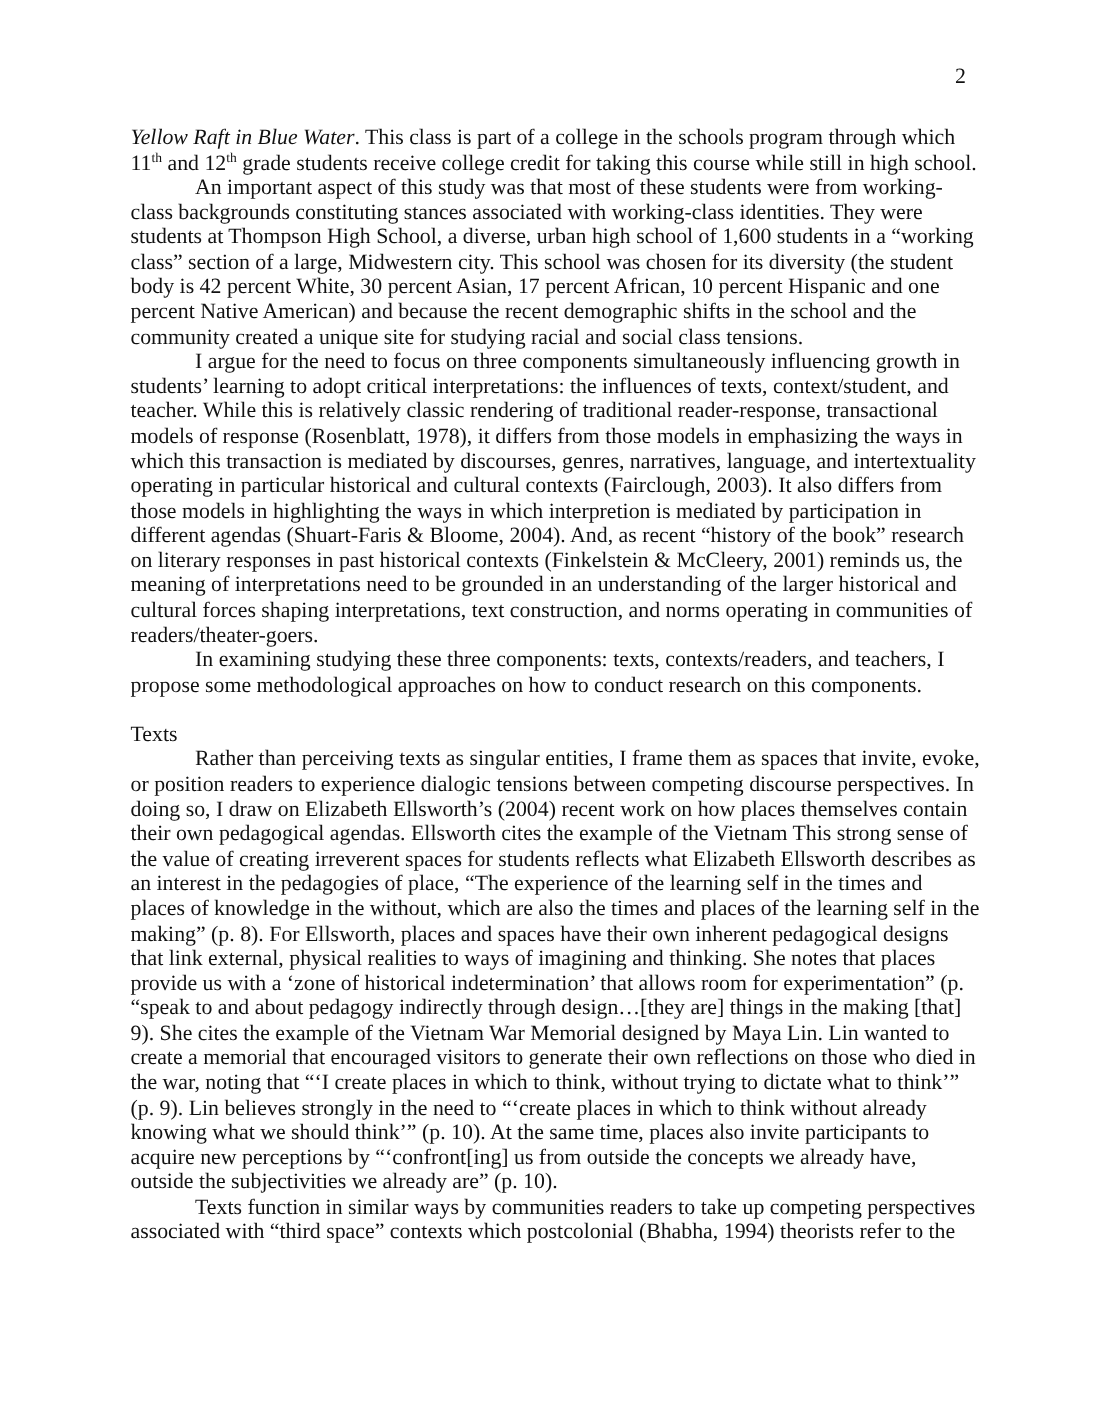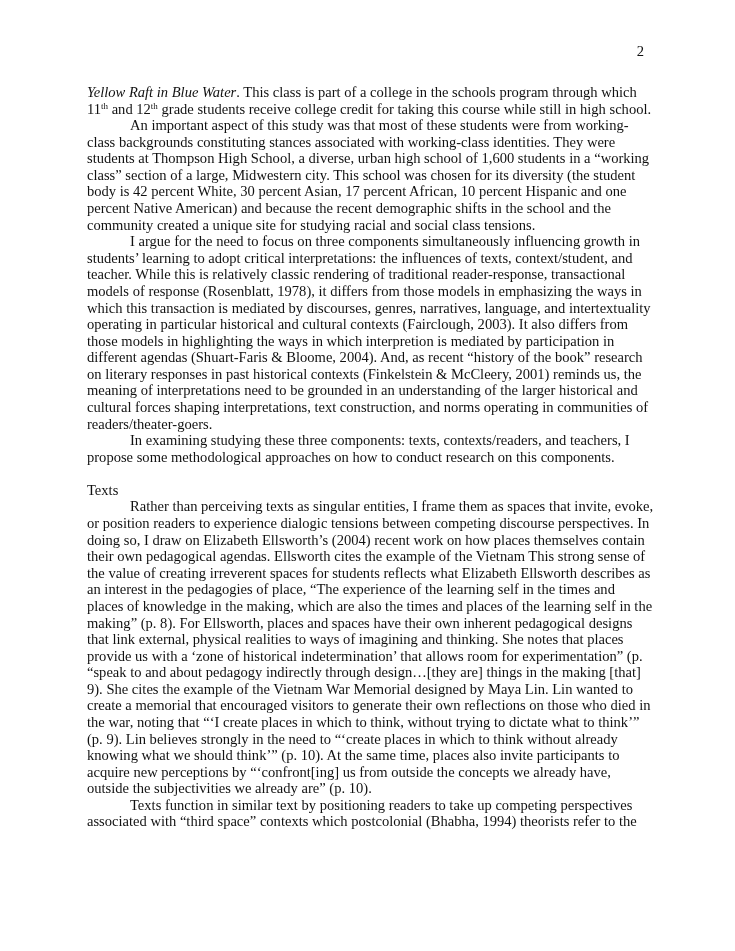--- a/index.html
+++ b/index.html
@@ -59,32 +59,32 @@
 
     <span class="line heading">Texts</span>
 
     <div>
       <span class="line indent">Rather than perceiving texts as singular entities, I frame them as spaces that invite, evoke,</span>
       <span class="line">or position readers to experience dialogic tensions between competing discourse perspectives.  In</span>
       <span class="line">doing so, I draw on Elizabeth Ellsworth’s (2004) recent work on how places themselves contain</span>
       <span class="line">their own pedagogical agendas.  Ellsworth cites the example of the Vietnam This strong sense of</span>
       <span class="line">the value of creating irreverent spaces for students reflects what Elizabeth Ellsworth describes as</span>
       <span class="line">an interest in the pedagogies of place, “The experience of the learning self in the times and</span>
-      <span class="line">places of knowledge in the making, which are also the times and places of the learning self in the</span>
+      <span class="line">places of knowledge in the without, which are also the times and places of the learning self in the</span>
       <span class="line">making” (p. 8).  For Ellsworth, places and spaces have their own inherent pedagogical designs</span>
       <span class="line">that link external, physical realities to ways of imagining and thinking.  She notes that places</span>
       <span class="line">provide us with a ‘zone of historical indetermination’ that allows room for experimentation” (p.</span>
       <span class="line">“speak to and about pedagogy indirectly through design…[they are] things in the making [that]</span>
       <span class="line">9).  She cites the example of the Vietnam War Memorial designed by Maya Lin.  Lin wanted to</span>
       <span class="line">create a memorial that encouraged visitors to generate their own reflections on those who died in</span>
       <span class="line">the war, noting that “‘I create places in which to think, without trying to dictate what to think’”</span>
       <span class="line">(p. 9).   Lin believes strongly in the need to “‘create places in which to think without already</span>
       <span class="line">knowing what we should think’” (p. 10).   At the same time, places also invite participants to</span>
       <span class="line">acquire new perceptions by “‘confront[ing] us from outside the concepts we already have,</span>
       <span class="line">outside the subjectivities we already are” (p.  10).</span>
     </div>
 
     <div>
-      <span class="line indent">Texts function in similar text by positioning readers to take up competing perspectives</span>
+      <span class="line indent">Texts function in similar ways by communities readers to take up competing perspectives</span>
       <span class="line">associated with “third space” contexts which postcolonial (Bhabha, 1994) theorists refer to the</span>
     </div>
   </div>
 </div>
 
 </body></html>

